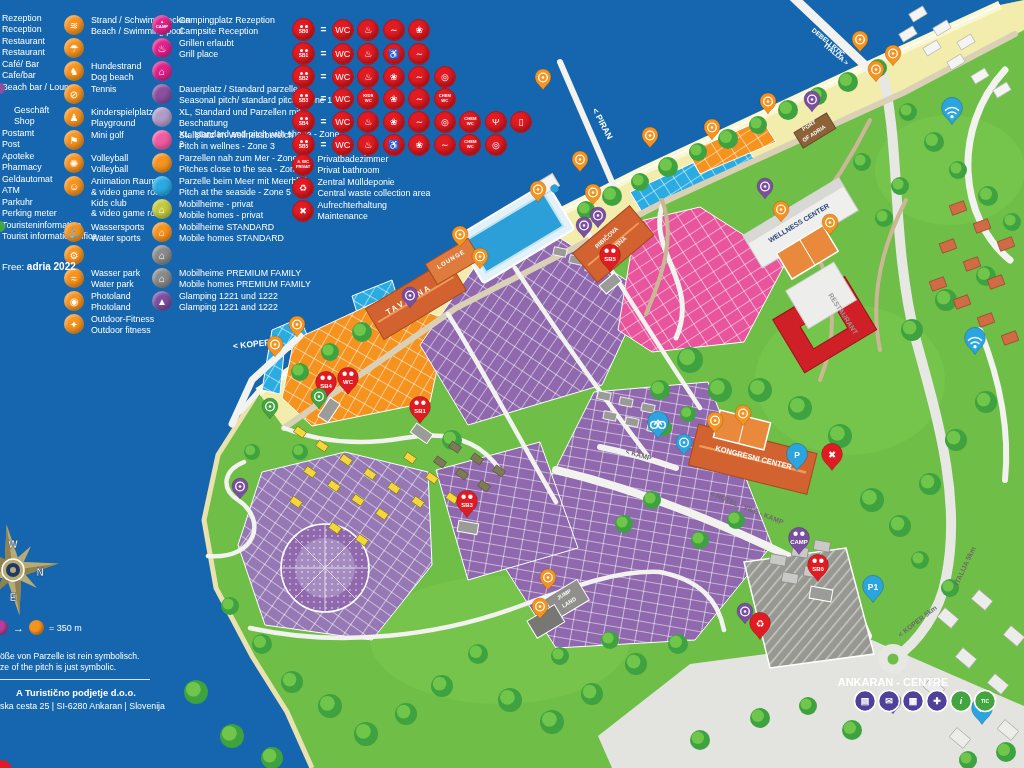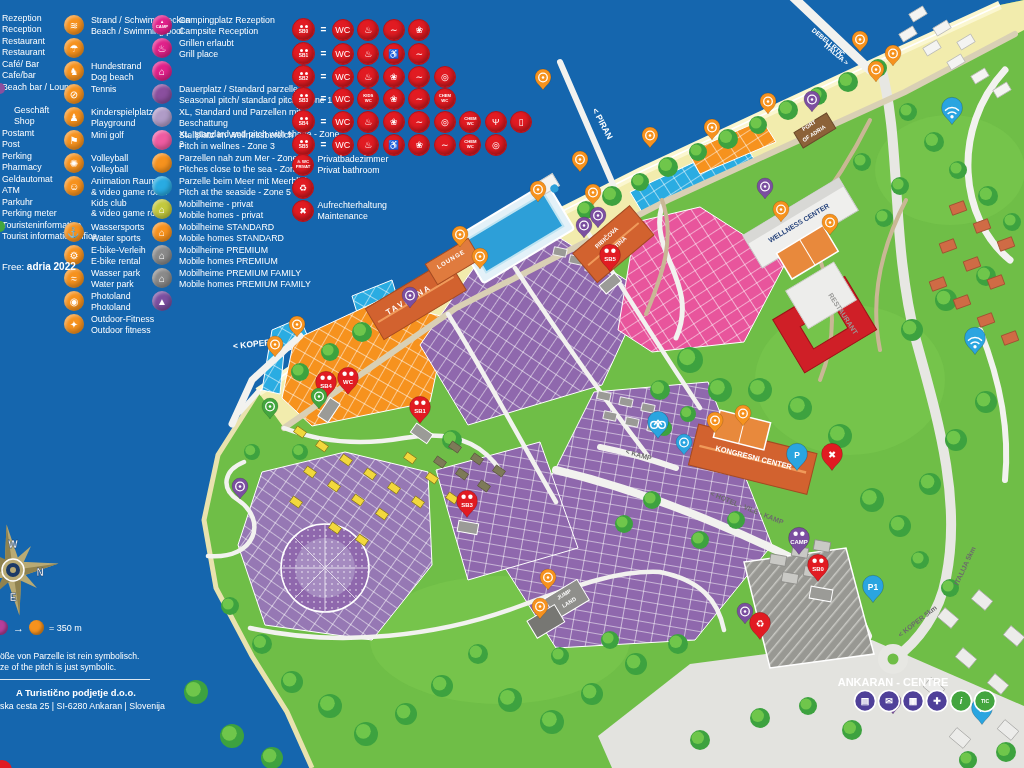--- a/index.html
+++ b/index.html
@@ -756,21 +756,21 @@
       </div>
       <div class="lrow" style="left: 2px; top: 105px; margin-left: 12px;">
         <div class="ltxt">Geschäft
 Shop</div>
       </div>
       <div class="lrow" style="left: 2px; top: 128px;">
         <div class="ltxt">Postamt
 Post</div>
       </div>
       <div class="lrow" style="left: 2px; top: 151px;">
-        <div class="ltxt">Perking
+        <div class="ltxt">Apoteke
 Pharmacy</div>
       </div>
       <div class="lrow" style="left: 2px; top: 174px;">
         <div class="ltxt">Geldautomat
 ATM</div>
       </div>
       <div class="lrow" style="left: 2px; top: 197px;">
         <div class="ltxt">Parkuhr
 Perking meter</div>
       </div>
@@ -818,22 +818,20 @@
 Kids club
 &amp; video game room</div>
       </div>
       <div class="lrow" style="left: 64px; top: 222px;">
         <div class="licon" style="background: rgb(246, 146, 30);">⚓</div>
         <div class="ltxt">Wassersports
 Water sports</div>
       </div>
       <div class="lrow" style="left: 64px; top: 245px;">
         <div class="licon" style="background: rgb(246, 146, 30);">⚙</div>
-        <div class="ltxt">E-bike-Verleih
-E-bike rental</div>
       </div>
       <div class="lrow" style="left: 64px; top: 268px;">
         <div class="licon" style="background: rgb(246, 146, 30);">≈</div>
         <div class="ltxt">Wasser park
 Water park</div>
       </div>
       <div class="lrow" style="left: 64px; top: 291px;">
         <div class="licon" style="background: rgb(246, 146, 30);">◉</div>
         <div class="ltxt">Photoland
 Photoland</div>
@@ -890,30 +888,30 @@
         <div class="ltxt">Mobilheime - privat
 Mobile homes - privat</div>
       </div>
       <div class="lrow" style="left: 152px; top: 222px;">
         <div class="licon" style="background: rgb(246, 146, 30);">⌂</div>
         <div class="ltxt">Mobilheime STANDARD
 Mobile homes STANDARD</div>
       </div>
       <div class="lrow" style="left: 152px; top: 245px;">
         <div class="licon" style="background: rgb(138, 138, 138);">⌂</div>
-        <div class="ltxt">Mobilheime PREMIUM
-Mobile homes PREMIUM</div>
       </div>
       <div class="lrow" style="left: 152px; top: 268px;">
         <div class="licon" style="background: rgb(138, 138, 138);">⌂</div>
         <div class="ltxt">Mobilheime PREMIUM FAMILY
 Mobile homes PREMIUM FAMILY</div>
       </div>
       <div class="lrow" style="left: 152px; top: 291px;">
         <div class="licon" style="background: rgb(123, 79, 160);">▲</div>
+        <div class="ltxt">Glamping 1221 und 1222
+Glamping 1221 and 1222</div>
       </div>
     </div>
 <div id="legend-sanitary">
       <div class="sbrow" style="left: 292px; top: 18px;">
         <div class="rpin">
           <span class="dd">
             <i></i>
             <i></i>
           </span>
           <span class="lb">SB0</span>
@@ -1013,20 +1011,22 @@
       </div>
       <div class="sbrow" style="left: 292px; top: 154px;">
         <div class="rico">
           <span class="micro">♨ WC<br>PRIVAT</span>
         </div>
         <div class="ltxt" style="width: 150px;">Privatbadezimmer
 Privat bathroom</div>
       </div>
       <div class="sbrow" style="left: 292px; top: 177px;">
         <div class="rico">♻</div>
+        <div class="ltxt" style="width: 150px;">Zentral Mülldeponie
+Central waste collection area</div>
       </div>
       <div class="sbrow" style="left: 292px; top: 200px;">
         <div class="rico">✖</div>
         <div class="ltxt" style="width: 150px;">Aufrechterhaltung
 Maintenance</div>
       </div>
     </div>
 
 <div class="sliver" style="top:83px;background:#8a4f9e"></div>
 <div class="sliver" style="top:221px;background:#43a53f"></div>

